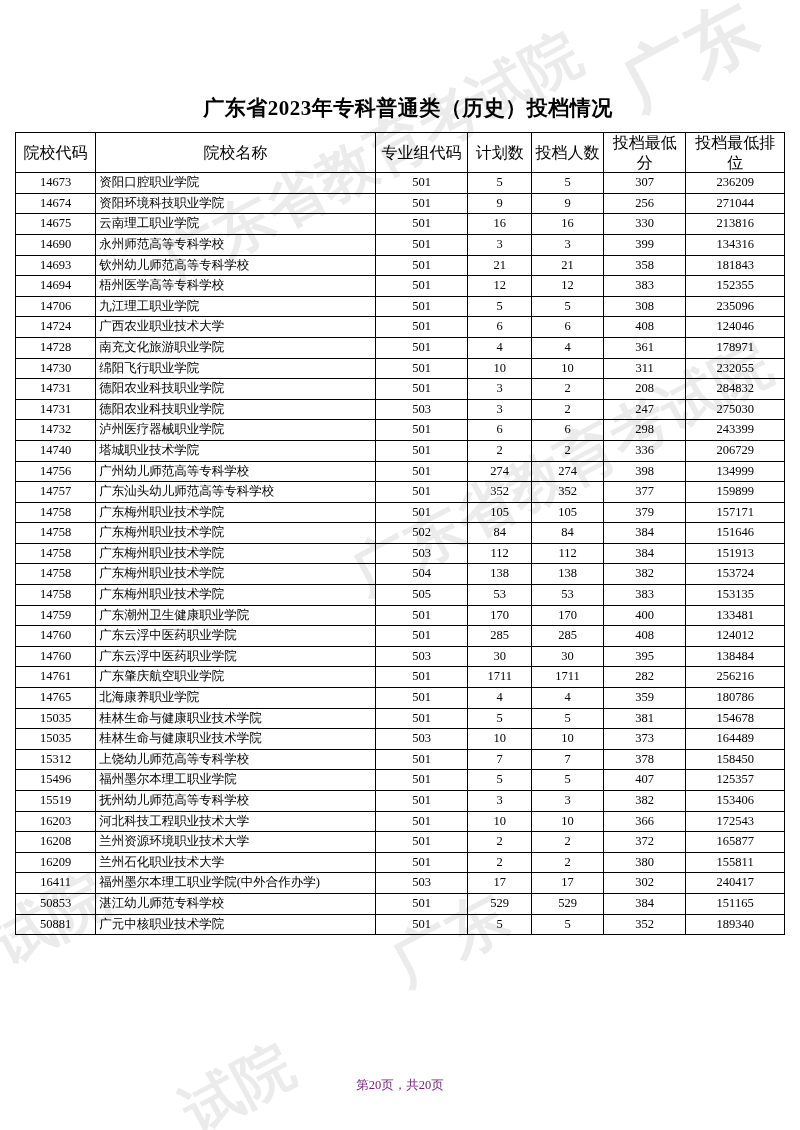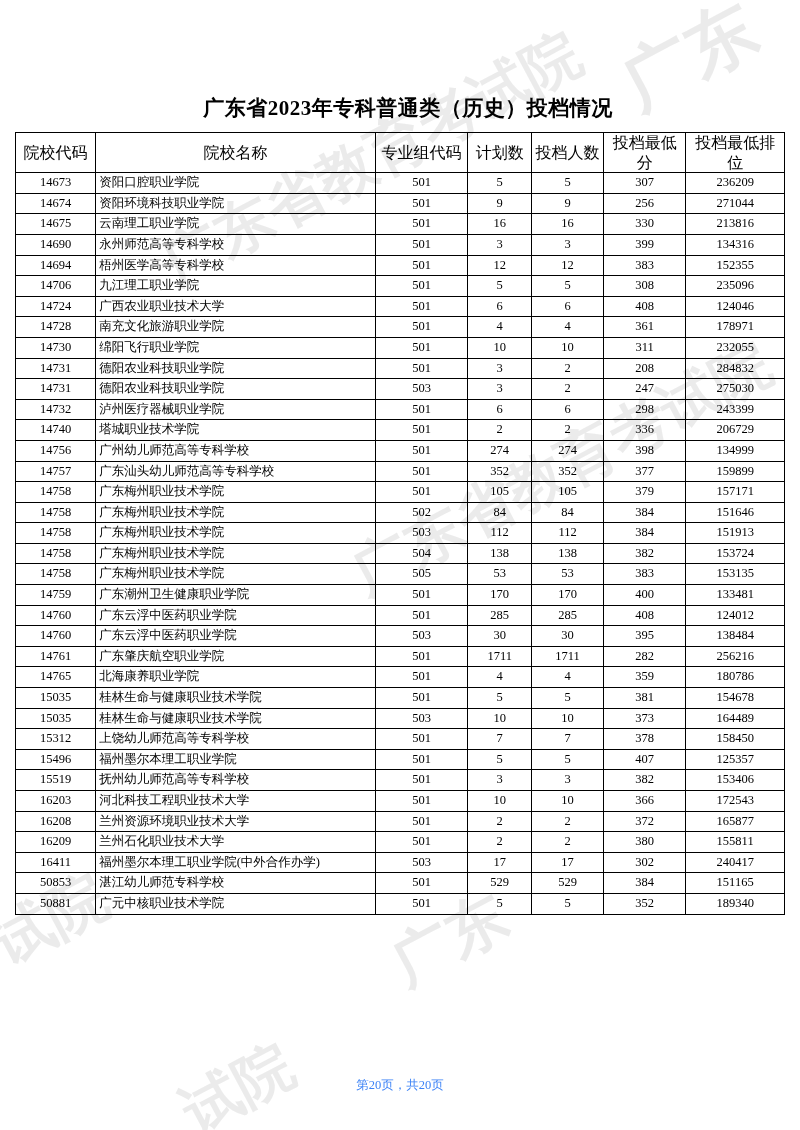--- a/index.html
+++ b/index.html
@@ -82,21 +82,21 @@
   td.code, td.group, td.plan, td.admit, td.score, td.rank { text-align: center; }
   td.name { text-align: left; padding-left: 6px; }
 
   .footer {
     position: absolute;
     left: 0;
     right: 0;
     bottom: 36px;
     text-align: center;
     font-size: 12.5px;
-    color: #3b82f6;
+    color: #701a75;
     z-index: 2;
   }
 </style>
 </head>
 <body>
 
 <div class="page">
 
   <div class="watermark">
     <div class="wm" style="left:620px; top:10px; font-size:70px; transform:rotate(-28deg);">广东</div>
@@ -162,20 +162,29 @@
           <tr>
             <td class="code">14690</td>
             <td class="name">永州师范高等专科学校</td>
             <td class="group">501</td>
             <td class="plan">3</td>
             <td class="admit">3</td>
             <td class="score">399</td>
             <td class="rank">134316</td>
           </tr>
           <tr>
+            <td class="code">14693</td>
+            <td class="name">钦州幼儿师范高等专科学校</td>
+            <td class="group">501</td>
+            <td class="plan">21</td>
+            <td class="admit">21</td>
+            <td class="score">358</td>
+            <td class="rank">181843</td>
+          </tr>
+          <tr>
             <td class="code">14694</td>
             <td class="name">梧州医学高等专科学校</td>
             <td class="group">501</td>
             <td class="plan">12</td>
             <td class="admit">12</td>
             <td class="score">383</td>
             <td class="rank">152355</td>
           </tr>
           <tr>
             <td class="code">14706</td>

